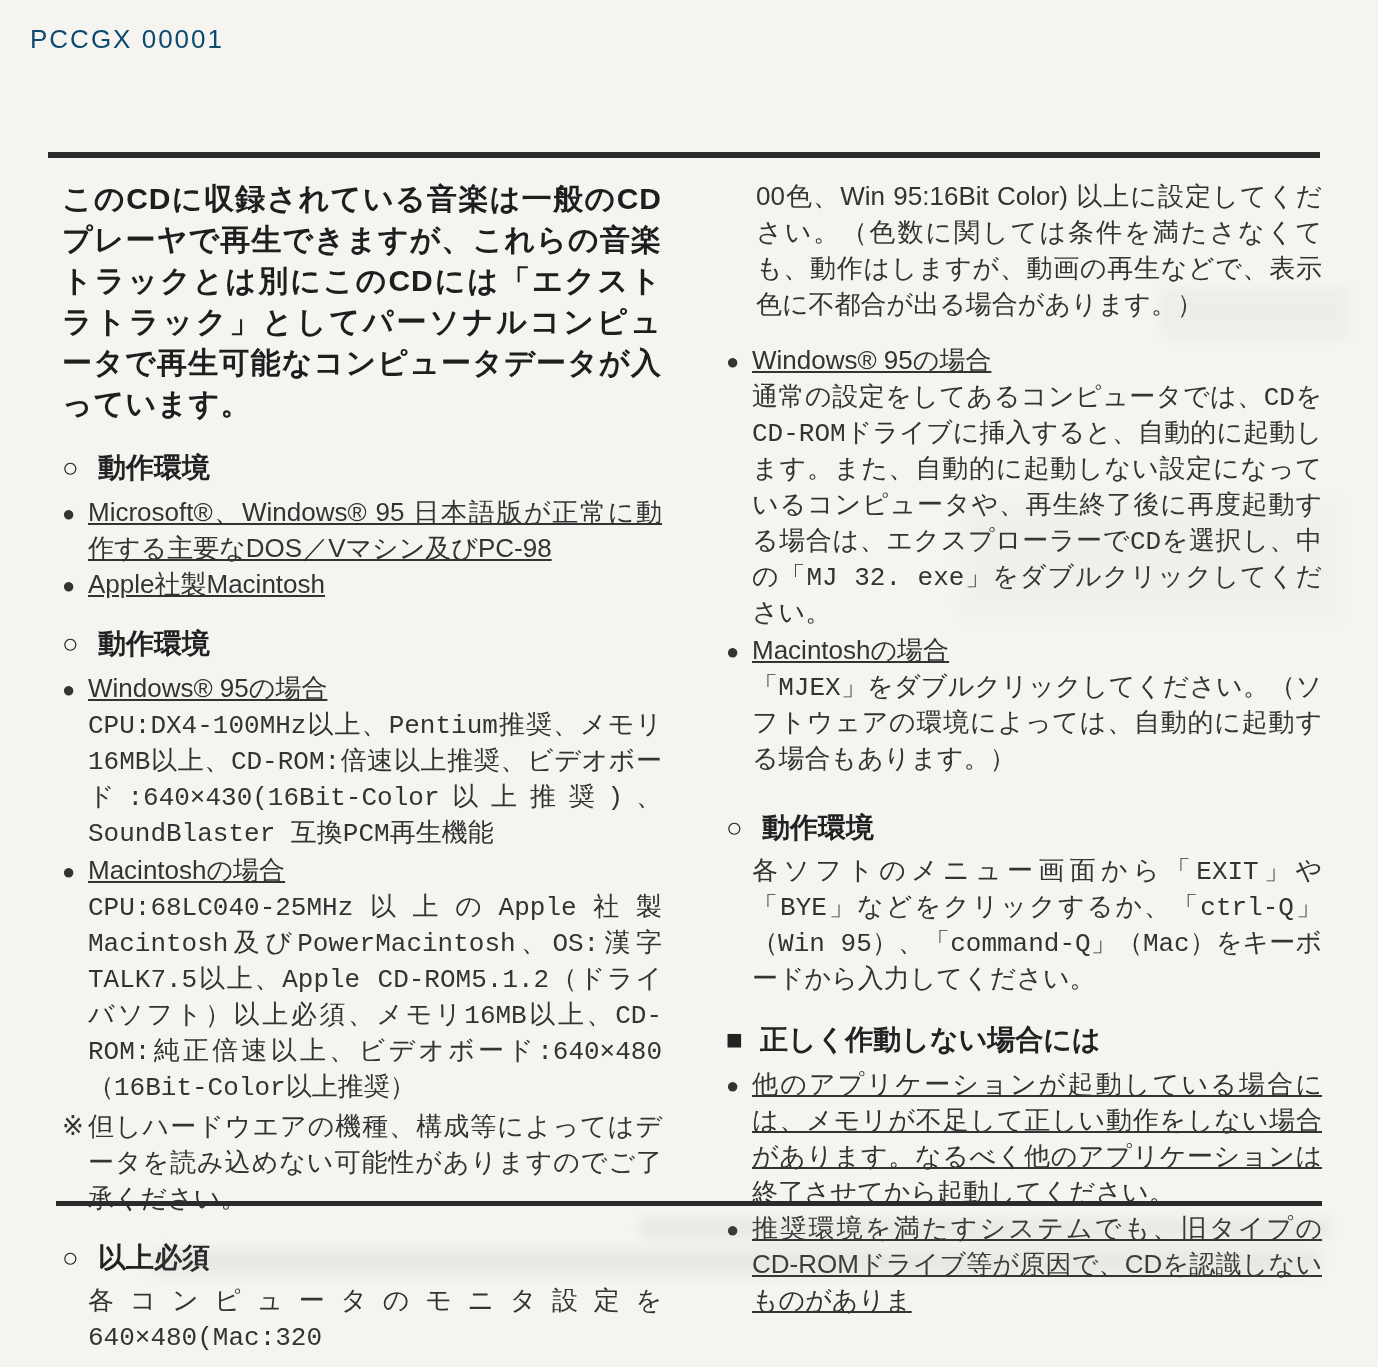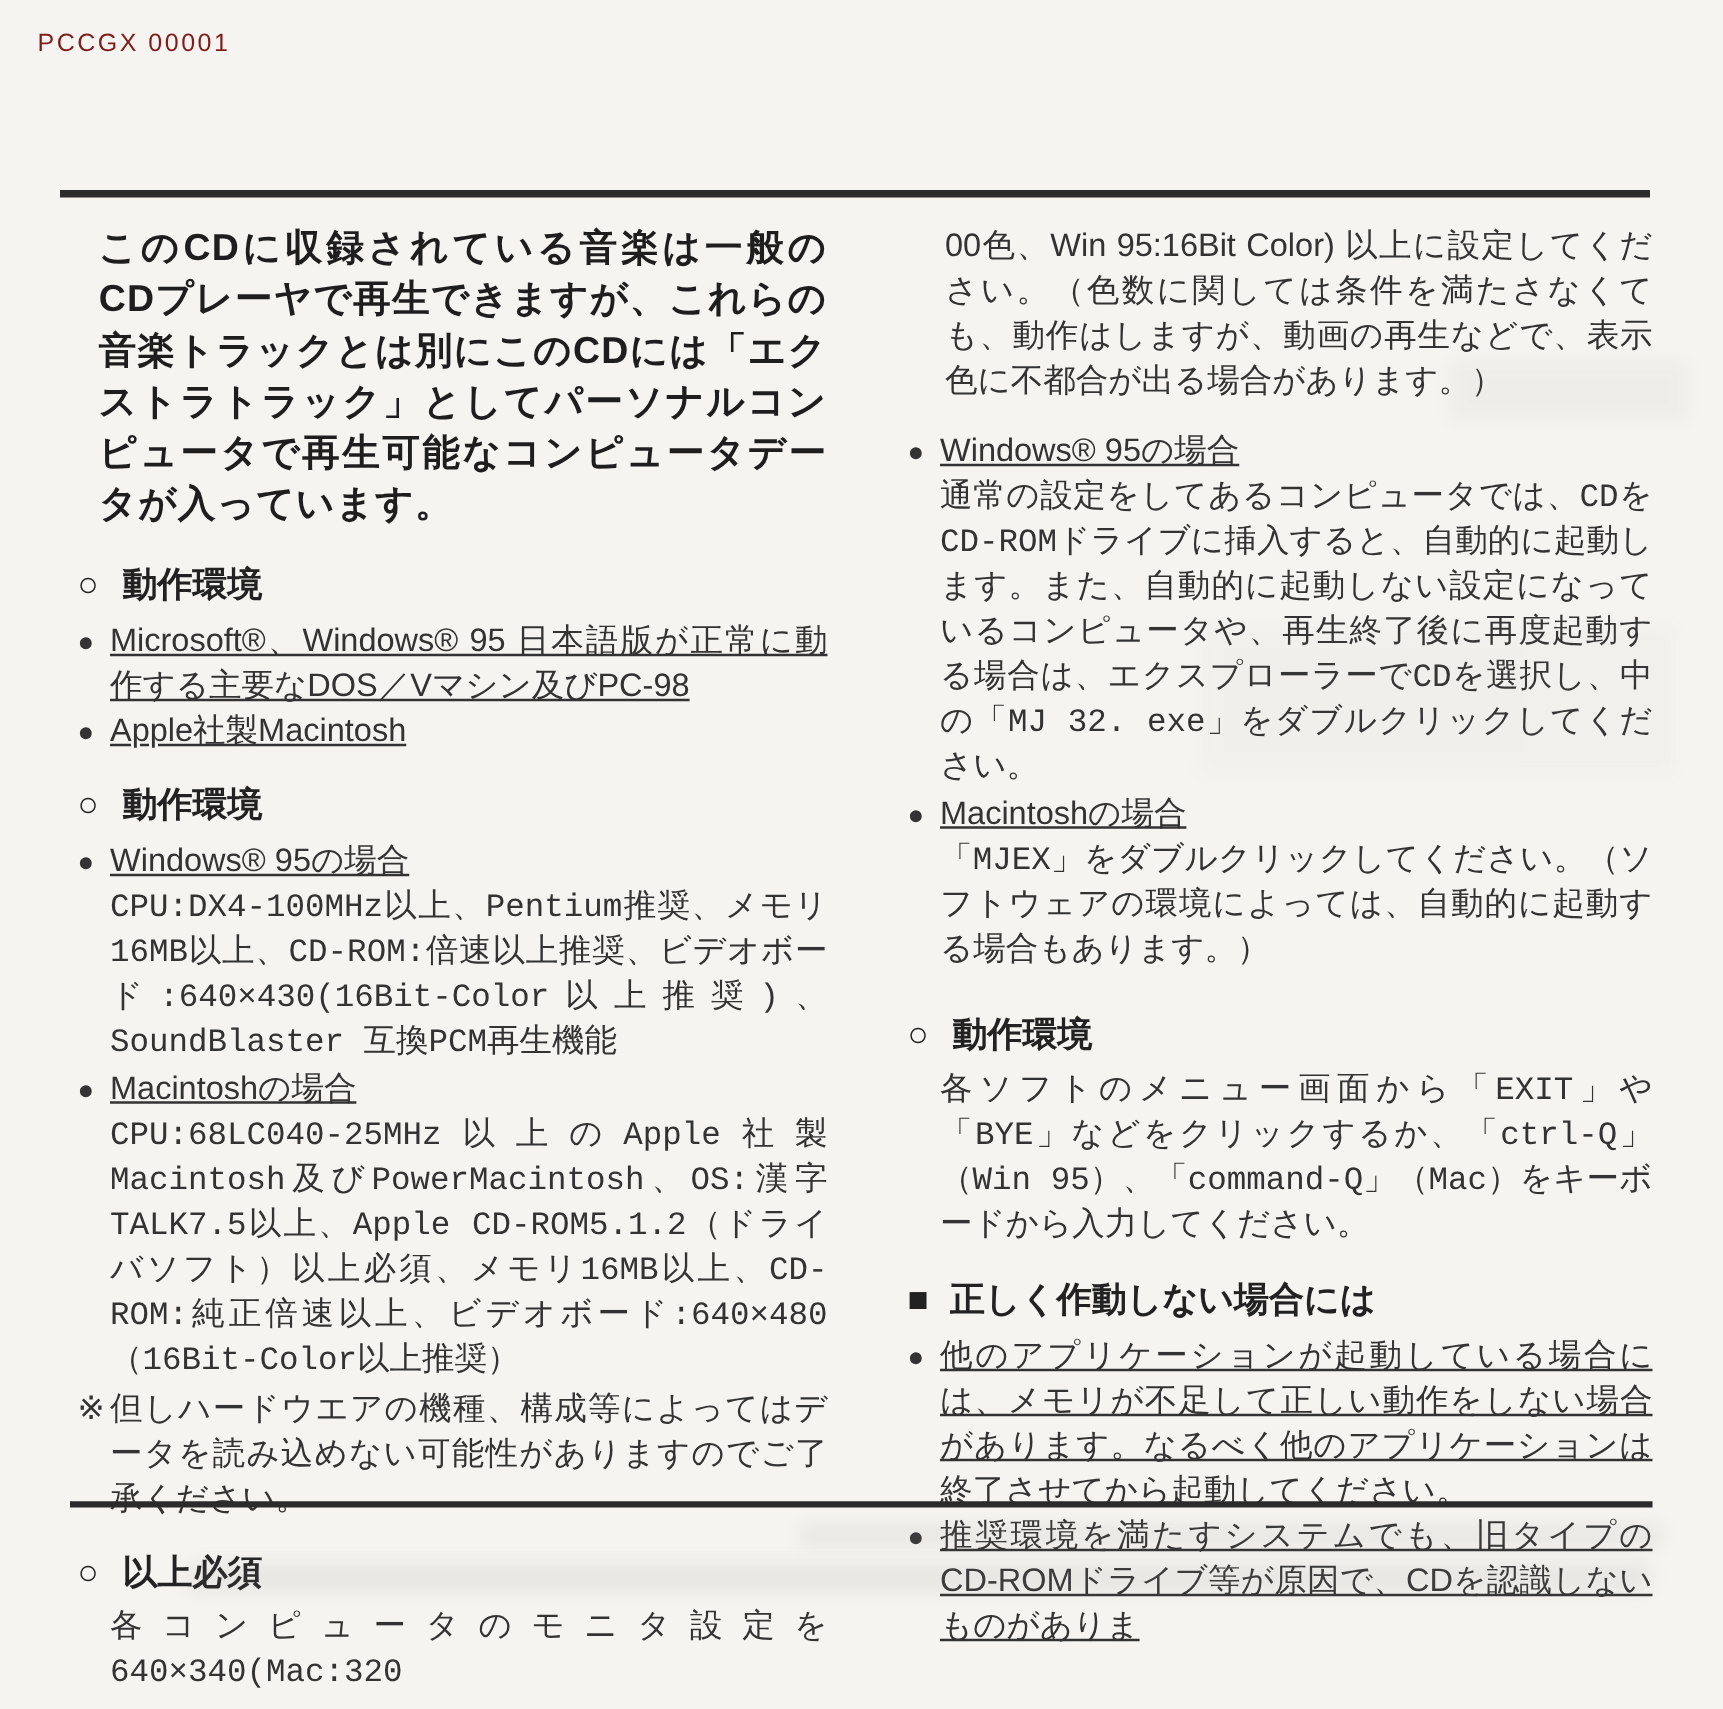--- a/index.html
+++ b/index.html
@@ -6,34 +6,34 @@
   body{
     width:1378px;height:1367px;
     background:#f5f4f0;
     color:#333;
     font-family:"Liberation Sans","DejaVu Sans",sans-serif;
     position:relative;
     overflow:hidden;
   }
   .catalog{
     position:absolute;top:24px;left:30px;
-    font-size:20px;color:#7f1d1d;letter-spacing:2px;
+    font-size:26px;color:#0c4a6e;letter-spacing:2px;
   }
   .rule{position:absolute;background:#2b2b2b;}
   .rule.top{top:152px;left:48px;width:1272px;height:6px;}
   .rule.bottom{top:1201px;left:56px;width:1266px;height:5px;}
   .cols{
     position:absolute;top:178px;left:62px;
     display:flex;gap:64px;
   }
   .col{font-size:26px;line-height:36px;}
   .col.left{width:600px;}
   .col.right{width:596px;}
   .intro{
-    margin:0 0 26px 17px;
+    margin:0 0 26px 0;
     font-size:30px;line-height:41px;
     font-weight:bold;color:#1e1e1e;
     letter-spacing:1px;
     text-align:justify;
   }
   .h{display:flex;align-items:baseline;margin:10px 0 8px 0;
      font-size:28px;font-weight:bold;color:#222;}
   .h .mk{width:36px;flex:0 0 36px;font-weight:normal;}
   .h.square .mk{font-weight:bold;width:34px;flex:0 0 34px;}
   .sec{margin-bottom:22px;}
@@ -100,21 +100,21 @@
         <span class="mk">※</span>
         <span class="lt">但しハードウエアの機種、構成等によってはデータを読み込めない可能性がありますのでご了承ください。</span>
       </div>
     </div>
 
     <div class="sec gap-md">
       <div class="h">
         <span class="mk">○</span>
         <span>以上必須</span>
       </div>
-      <div class="body">各コンピュータのモニタ設定を640×340(Mac:320</div>
+      <div class="body">各コンピュータのモニタ設定を640×480(Mac:320</div>
     </div>
 
   </div>
 
   <div class="col right">
 
     <p class="cont">00色、Win 95:16Bit Color) 以上に設定してください。（色数に関しては条件を満たさなくても、動作はしますが、動画の再生などで、表示色に不都合が出る場合があります。）</p>
 
     <div class="sec">
       <div class="li">

